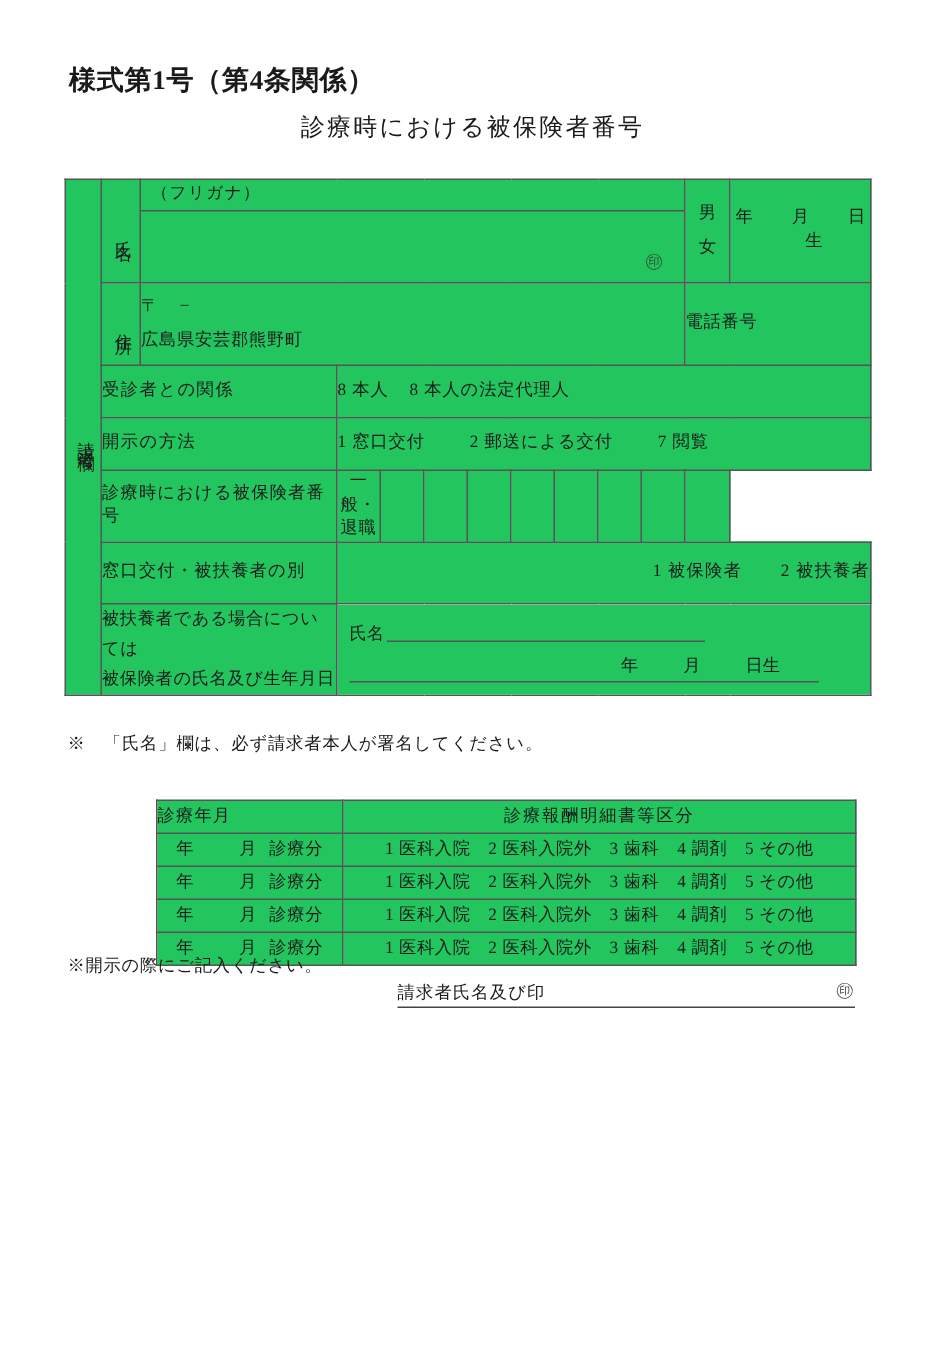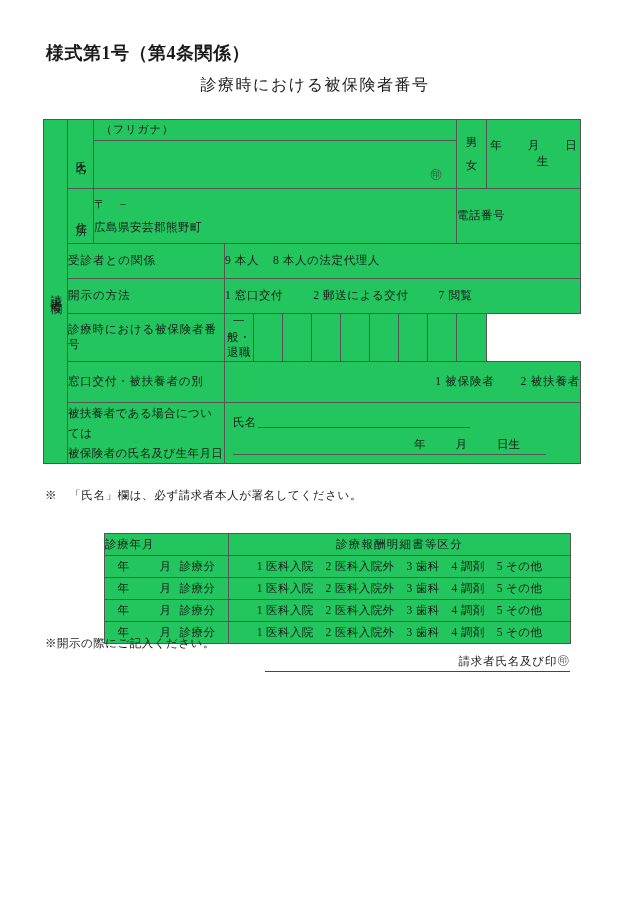--- a/index.html
+++ b/index.html
@@ -223,21 +223,21 @@
   .signline {
     position: absolute;
     left: 265px;
     top: 652px;
     width: 305px;
     font-size: 11.5px;
     border-bottom: 1px solid #444;
     padding-bottom: 2px;
     letter-spacing: 0.8px;
     display: flex;
-    justify-content: flex-end;
+    justify-content: space-between;
     align-items: flex-end;
   }
   .signline .seal2 { font-size: 12px; color: #3a3a3a; }
 </style>
 </head>
 <body>
 
 <div class="page">
 
   <div class="form-no">様式第1号（第4条関係）</div>
@@ -294,21 +294,21 @@
         <div class="addr-line2">広島県安芸郡熊野町</div>
       </td>
       <td colspan="2" class="tel-cell">
         <span>電話番号</span>
       </td>
     </tr>
 
     <tr class="row-rel">
       <td colspan="2" class="lbl-c">受診者との関係</td>
       <td colspan="10" class="cellpad opt">
-        <span>9 本人</span><span class="gap"></span><span>8 本人の法定代理人</span>
+        <span>8 本人</span><span class="gap"></span><span>8 本人の法定代理人</span>
       </td>
     </tr>
 
     <tr class="row-method">
       <td colspan="2" class="lbl-c">開示の方法</td>
       <td colspan="10" class="cellpad opt">
         <span>1 窓口交付</span><span class="gapl"></span><span>2 郵送による交付</span><span class="gapl"></span><span>7 閲覧</span>
       </td>
     </tr>
 

